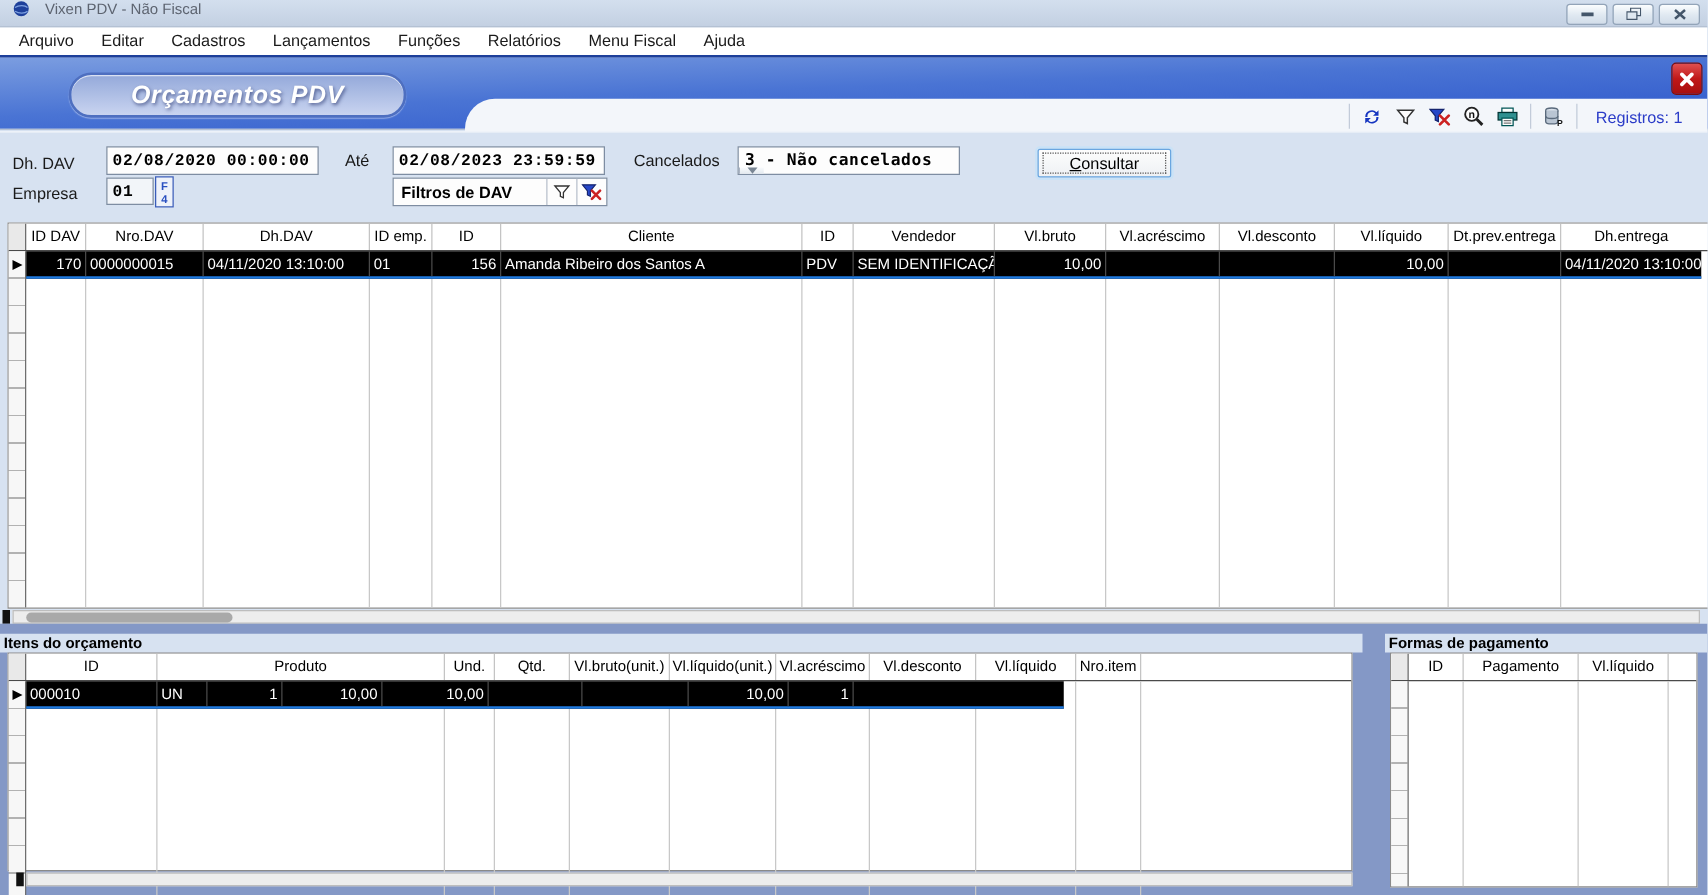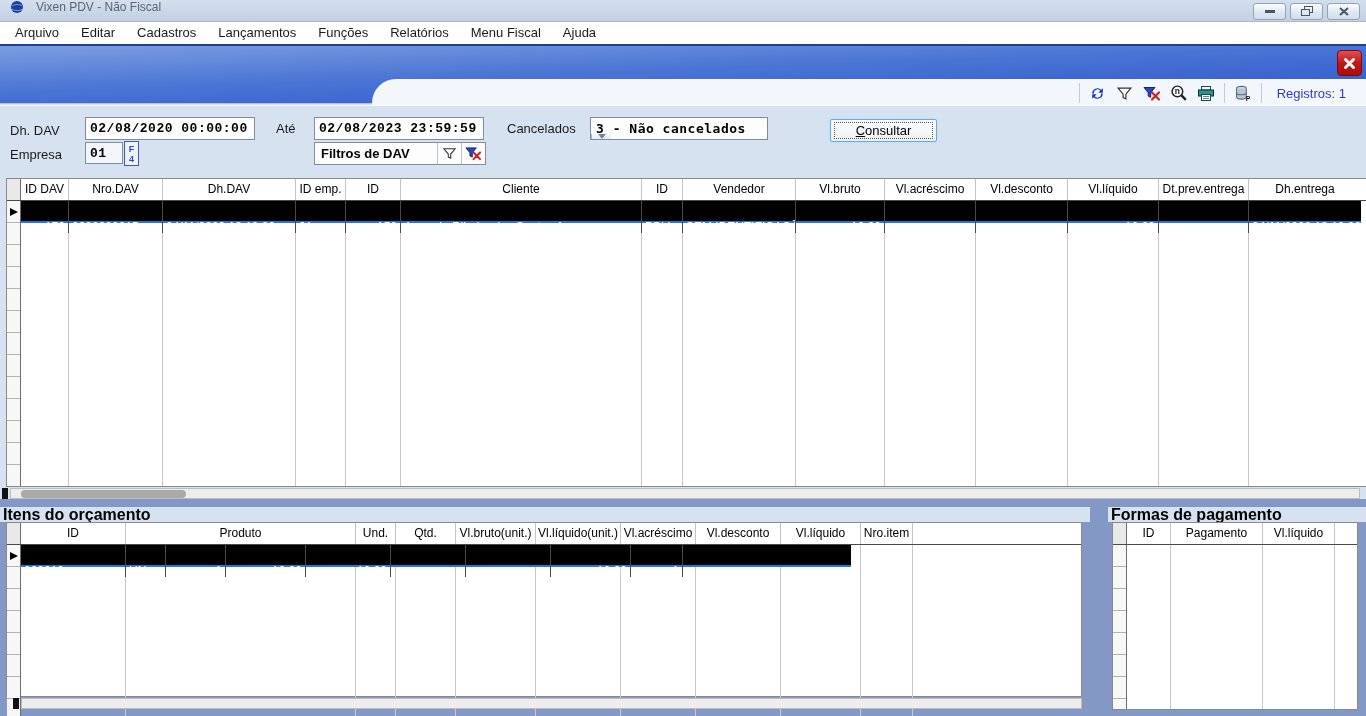--- a/index.html
+++ b/index.html
@@ -79,31 +79,31 @@
   .gh-cell { font-size:12px; color:#000; text-align:center; line-height:21px; border-right:1px solid #c4c4c4;
     overflow:hidden; white-space:nowrap; flex:none; }
   .sel-head { width:14px; background:#e9e9e9; border-right:1px solid #6e6e6e; flex:none; }
   .grid-body { position:relative; display:flex; }
   .sel-col { width:14px; flex:none; border-right:1px solid #6e6e6e;
     background:repeating-linear-gradient(180deg,#f7f7f7 0px,#f7f7f7 21px,#b2b2b2 21px,#b2b2b2 22px); }
   .body-col { flex:none; border-right:1px solid #c8c8c8; height:100%; }
   .data-row { position:absolute; left:14px; top:0; height:22px; display:flex; background:#000;
     border-bottom:2px solid #1f7ae0; }
   .dr-cell { font-size:12px; color:#fff; line-height:20px; border-right:1px solid #4a4a4a;
-    overflow:hidden; white-space:nowrap; flex:none; padding:16px 3px; }
+    overflow:hidden; white-space:nowrap; flex:none; padding:0 3px; }
   .al { text-align:left; } .ar { text-align:right; }
   .row-marker { position:absolute; left:3px; top:7px; width:0; height:0;
     border-left:8px solid #000; border-top:4px solid transparent; border-bottom:4px solid transparent; }
   .hscroll { background:#ededed; border:1px solid #bdbdbd; }
   .hthumb { position:absolute; top:1px; height:8px; background:#a9a9a9; border-radius:4px; }
   .corner-mark { background:#111; }
 
   
   .bottom-band { left:0; top:499px; width:1366px; height:217px; background:#8498c6; }
-  .section-title { position:absolute; height:15px; background:#d7e2f1; font-size:16px; font-weight:bold;
+  .section-title { position:absolute; height:15px; background:#d7e2f1; font-size:12px; font-weight:bold;
     color:#000; line-height:15px; padding-left:3px; white-space:nowrap; }
   svg { display:block; }
 </style>
 </head>
 <body>
 
 <div class="abs titlebar">
   <svg class="app-icon" viewBox="0 0 16 14">
     <circle cx="7" cy="7" r="6" fill="#1d3f9a"></circle>
       <path d="M2 6c3-2 8-2 10 0M2 9c3 2 8 2 10 0" stroke="#7da0e0" stroke-width="1" fill="none"></path>
@@ -135,20 +135,23 @@
   <span class="menu-item">Cadastros</span>
   <span class="menu-item">Lançamentos</span>
   <span class="menu-item">Funções</span>
   <span class="menu-item">Relatórios</span>
   <span class="menu-item">Menu Fiscal</span>
   <span class="menu-item">Ajuda</span>
 </div>
 
 <div class="abs form-header">
   <div class="header-white"></div>
+  <div class="title-pill">
+    <span>Orçamentos PDV</span>
+  </div>
   <div class="form-close">
     <svg width="13" height="13" viewBox="0 0 13 13">
       <path d="M2.5 2.5l8 8M10.5 2.5l-8 8" stroke="#ffffff" stroke-width="3" stroke-linecap="round"></path>
     </svg>
   </div>
   <div class="toolbar">
     <div class="tb-sep"></div>
     <div class="tb-icon">
       <svg width="17" height="17" viewBox="0 0 16 16">
         <path d="M3 8a5 5 0 0 1 8.5-3.5L13 3v4.2H8.8l1.8-1.7A3.3 3.3 0 0 0 4.7 8z" fill="#1535c0"></path>

